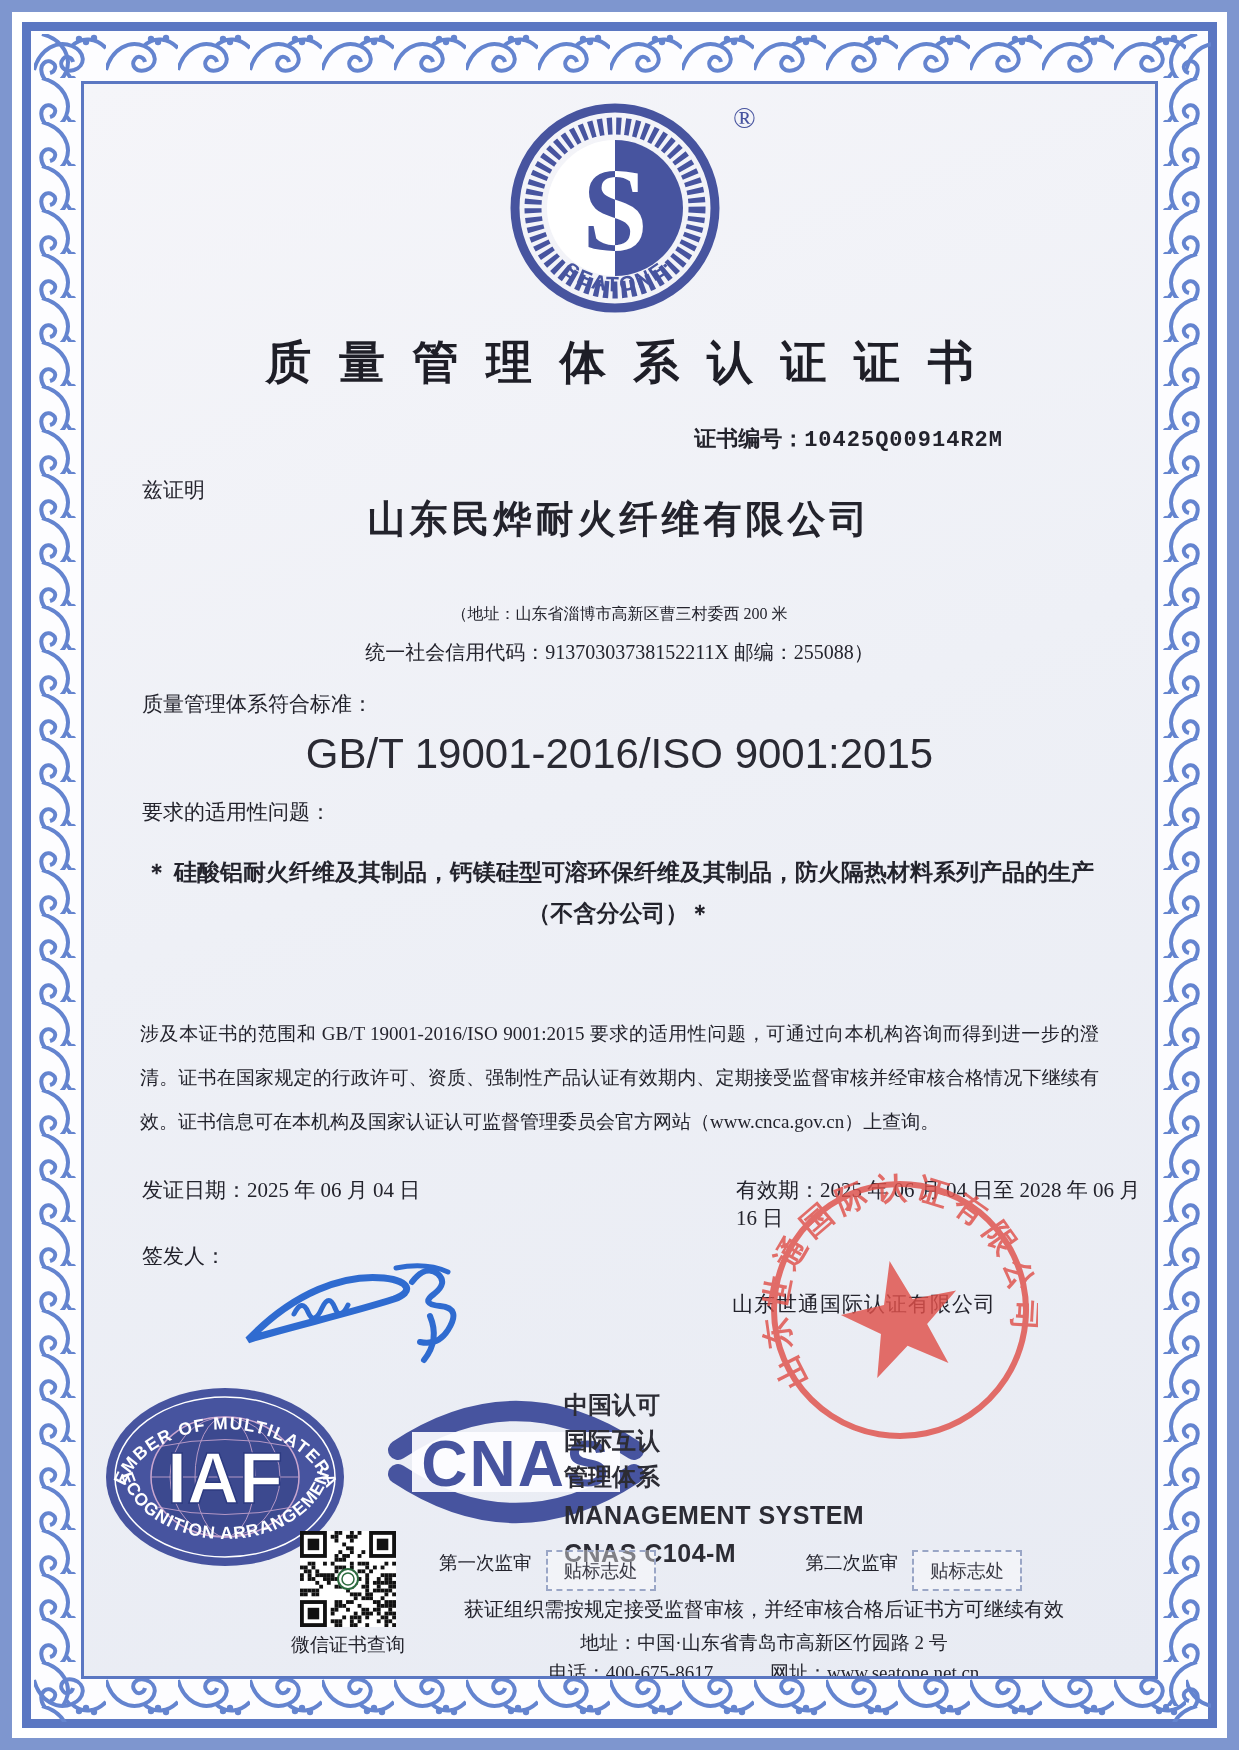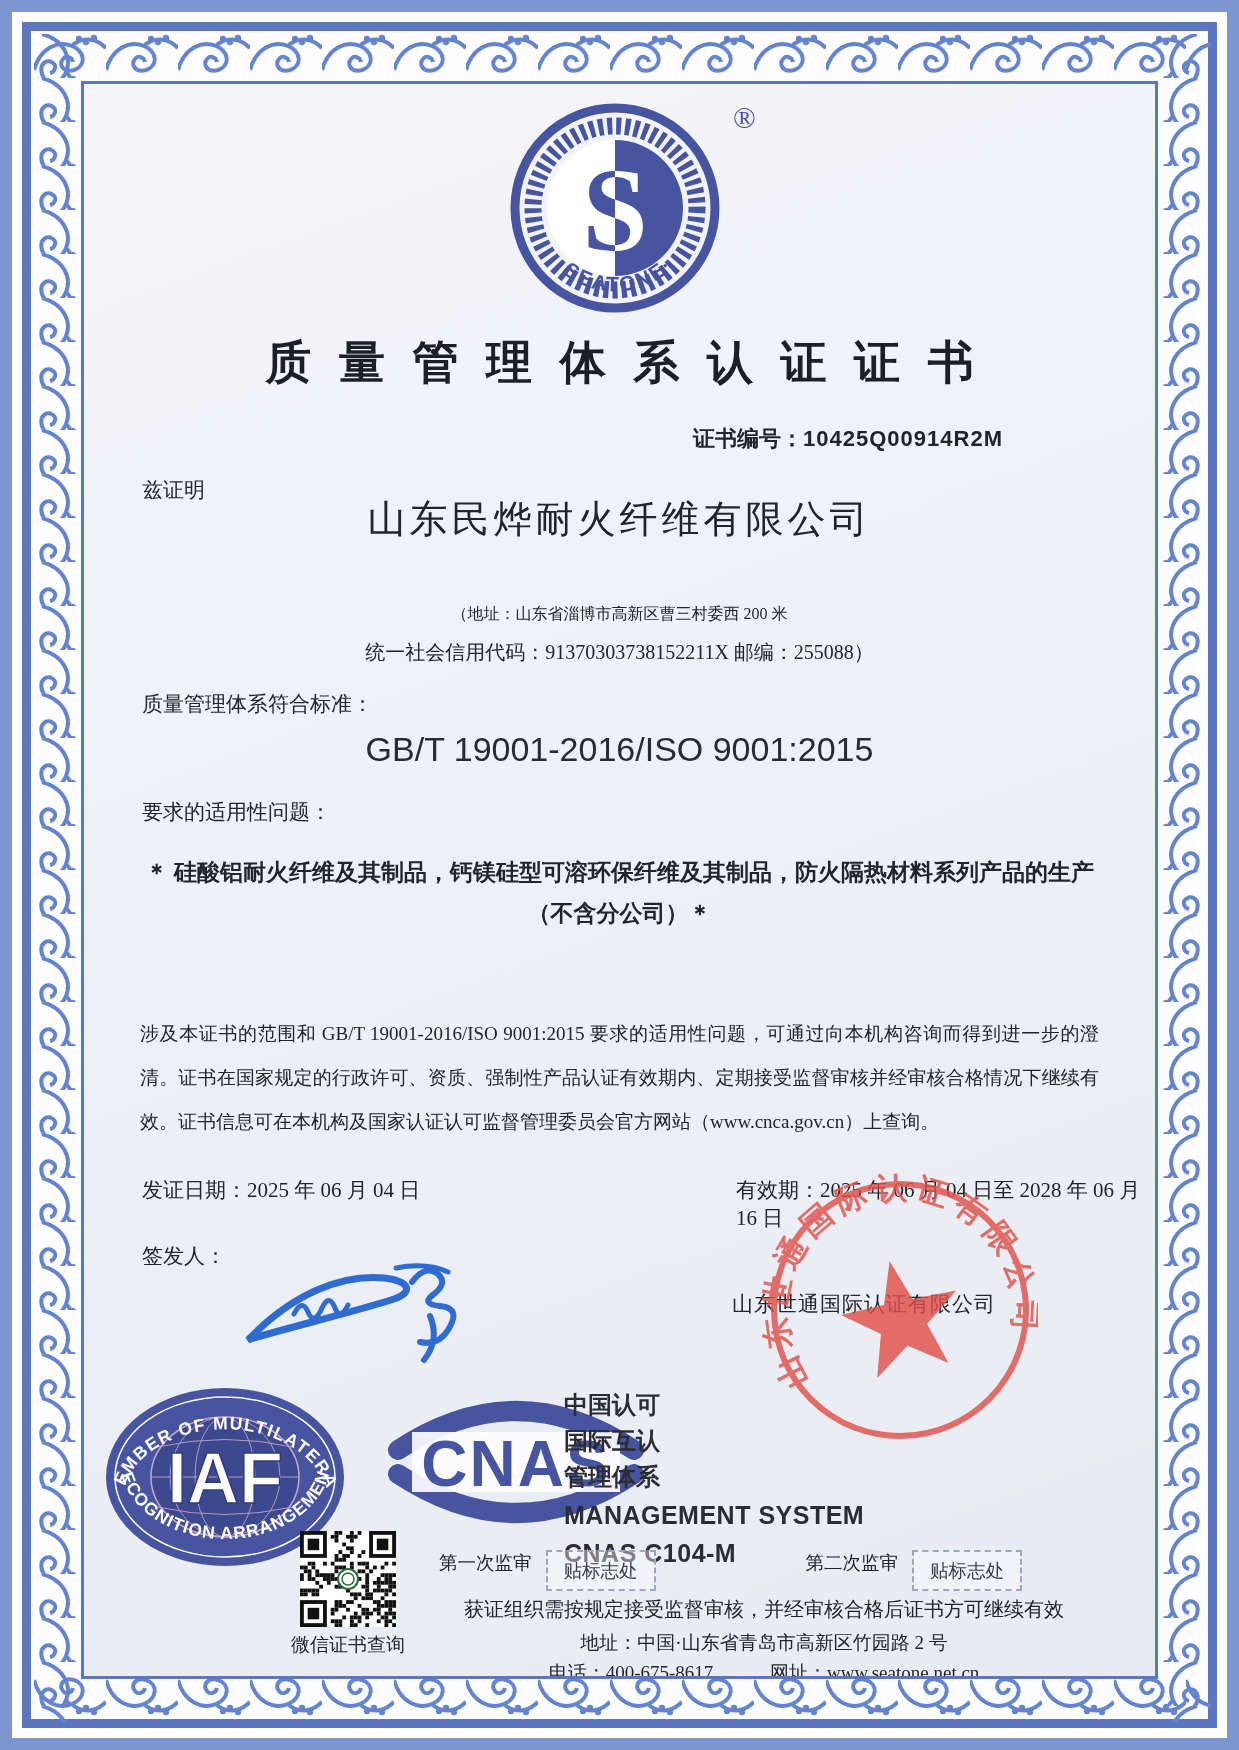--- a/index.html
+++ b/index.html
@@ -19,27 +19,27 @@
   .content { width:100%; height:100%; border:3px solid #5b77c2;
              background:linear-gradient(160deg,#f5f5f9 0%,#eef0f6 45%,#e8ebf3 100%);
              position:relative; overflow:hidden; }
 
   .abs { position:absolute; }
   .ctr { left:0; right:0; text-align:center; }
 
   .logo-wrap { top:6px; }
   .title { top:248px; font-size:46px; font-weight:700; letter-spacing:0.60em; padding-left:0.60em; color:#1e1e27; }
   .certno { top:340px; right:152px; font-size:22px; font-weight:700; }
-  .certno .num { font-family:Liberation Sans, sans-serif; letter-spacing:1px; }
+  .certno .num { font-family:Liberation Mono, monospace; letter-spacing:1px; }
   .certify { top:392px; left:58px; font-size:21px; }
-  .company { top:410px; font-size:38px; font-weight:400; letter-spacing:4px; }
+  .company { top:410px; font-size:38px; font-weight:700; letter-spacing:4px; }
   .addr1 { top:520px; font-size:16px; }
   .addr2 { top:555px; font-size:20px; }
   .stdlabel { top:606px; left:58px; font-size:21px; }
-  .standard { top:646px; font-size:34px; font-family:"Liberation Sans",sans-serif; color:#2a2a33; }
+  .standard { top:646px; font-size:42px; font-family:"Liberation Sans",sans-serif; color:#2a2a33; }
   .scopelabel { top:714px; left:58px; font-size:21px; }
   .scope { top:768px; left:60px; right:60px; font-size:23px; font-weight:600; line-height:41px; text-align:center; }
   .legal { top:928px; left:56px; right:56px; font-size:19px; line-height:44px; text-align:justify; }
   .issue { top:1092px; left:58px; font-size:21px; }
   .valid { top:1092px; left:652px; font-size:21px; }
   .signer { top:1158px; left:58px; font-size:21px; }
   .sig { top:1168px; left:150px; }
   .issuer { top:1206px; left:648px; font-size:21px; letter-spacing:1px; }
   .stamp { top:1088px; left:678px; opacity:.82; }
 

